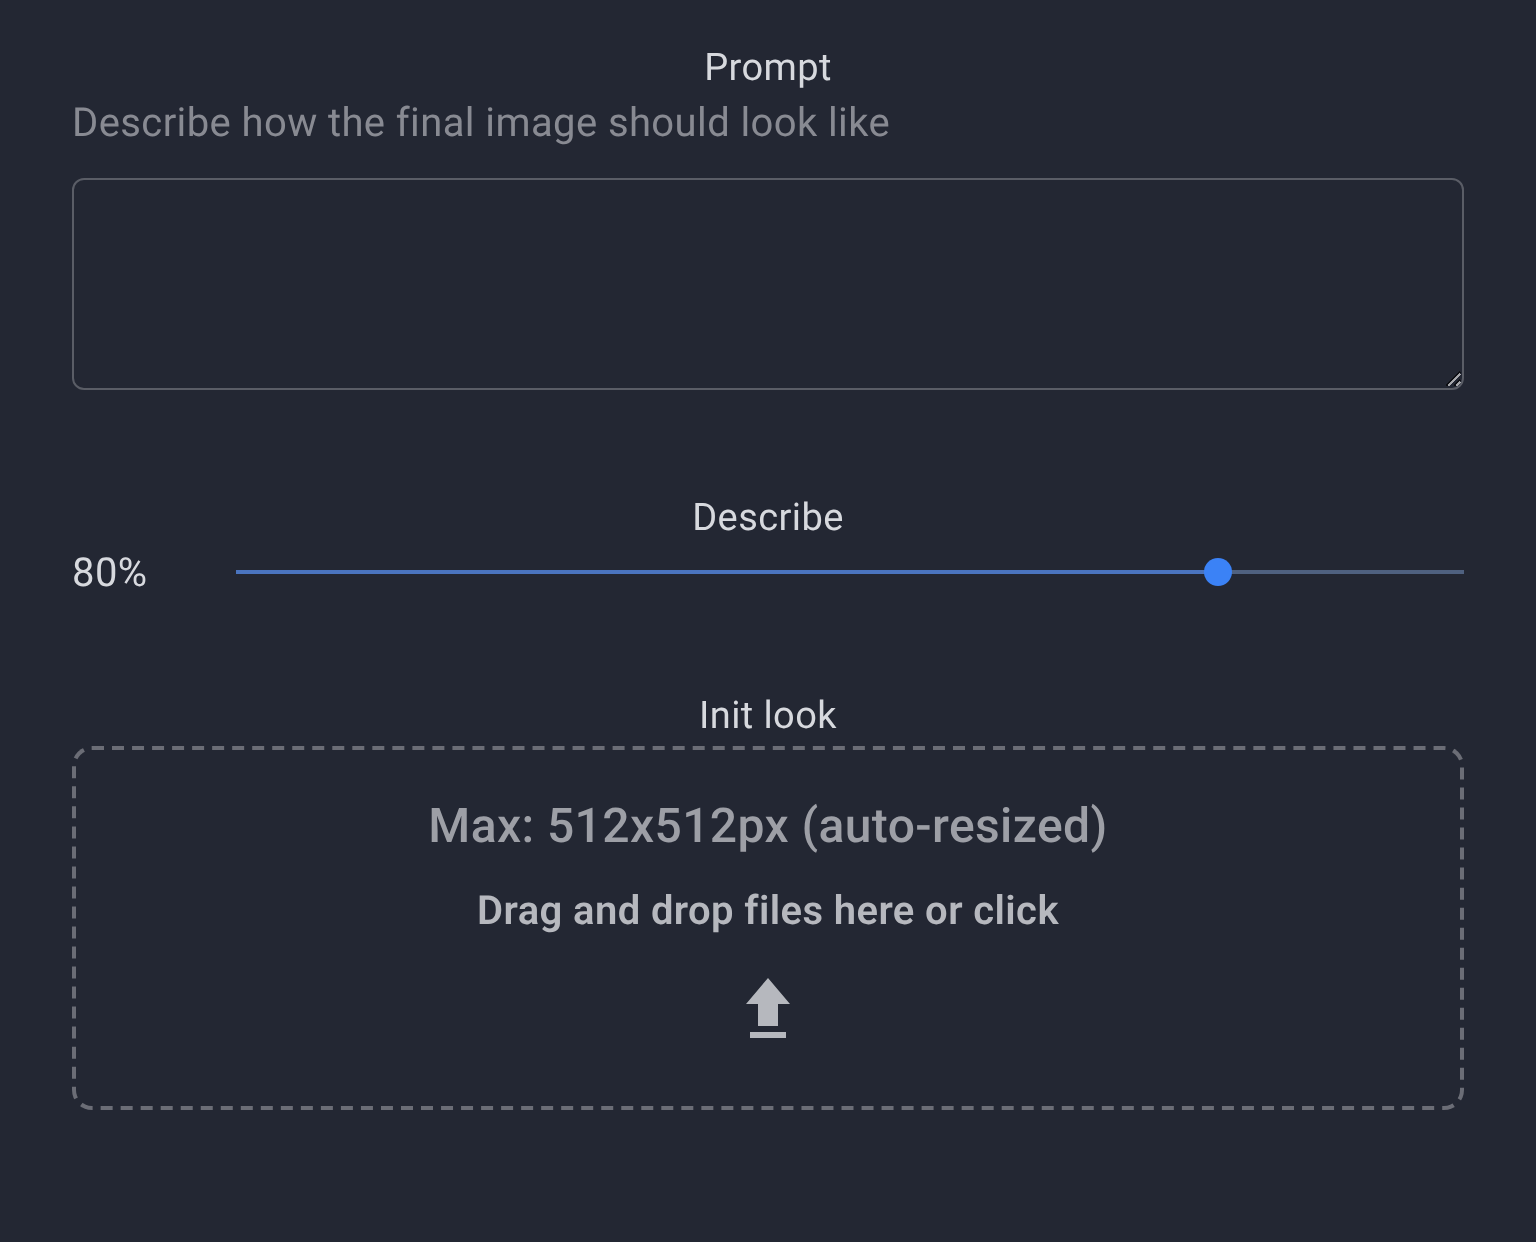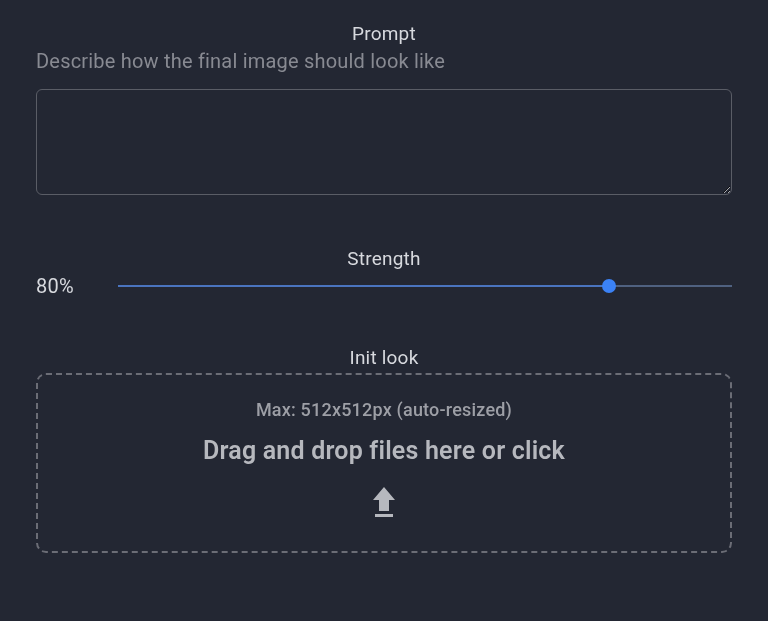--- a/index.html
+++ b/index.html
@@ -80,28 +80,28 @@
       transform: translate(-50%, -50%);
     }
     .dropzone {
       width: 100%;
       border: 2px dashed #6b6d76;
       border-radius: 10px;
       padding: 24px 10px 28px 10px;
       text-align: center;
     }
     .dz-max {
-      font-size: 18px;
+      font-size: 24px;
       color: #9d9fa6;
       font-weight: 500;
       letter-spacing: 0.2px;
       margin-bottom: 16px;
     }
     .dz-main {
-      font-size: 25px;
+      font-size: 20px;
       color: #b6b8be;
       font-weight: 600;
       letter-spacing: 0.2px;
       margin-bottom: 20px;
     }
     .upload-icon {
       display: inline-block;
     }
     .upload-icon svg { display: block; }
     .init-group { margin-bottom: 0; }
@@ -110,21 +110,21 @@
 </head>
 <body>
 
 <div class="field-group">
   <div class="field-label">Prompt</div>
   <div class="field-help">Describe how the final image should look like</div>
   <textarea class="prompt-textarea" value="" style=""></textarea>
 </div>
 
 <div class="field-group">
-  <div class="field-label">Strength</div>
+  <div class="field-label">Describe</div>
   <div class="strength-row">
     <div class="strength-value">80%</div>
     <div class="slider-wrap">
       <div class="slider-track"></div>
       <div class="slider-fill" id="slider-fill" style="width: 80%;"></div>
       <div class="slider-thumb" id="slider-thumb" style="left: 80%;"></div>
     </div>
   </div>
 </div>
 

